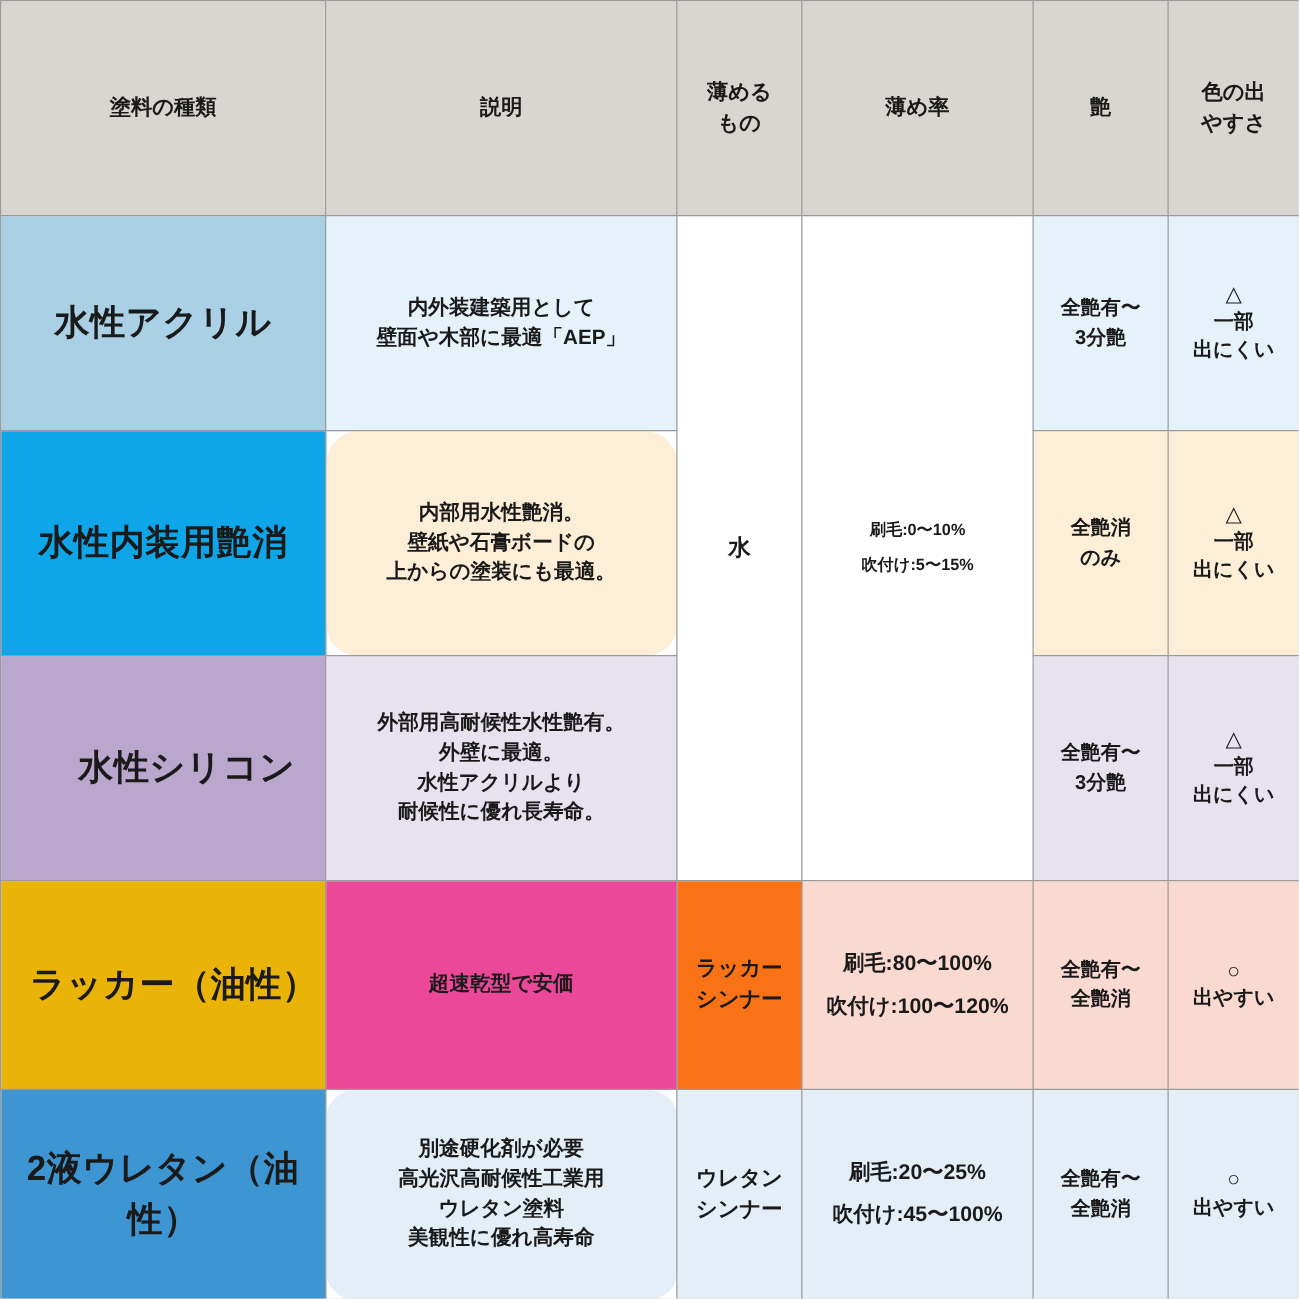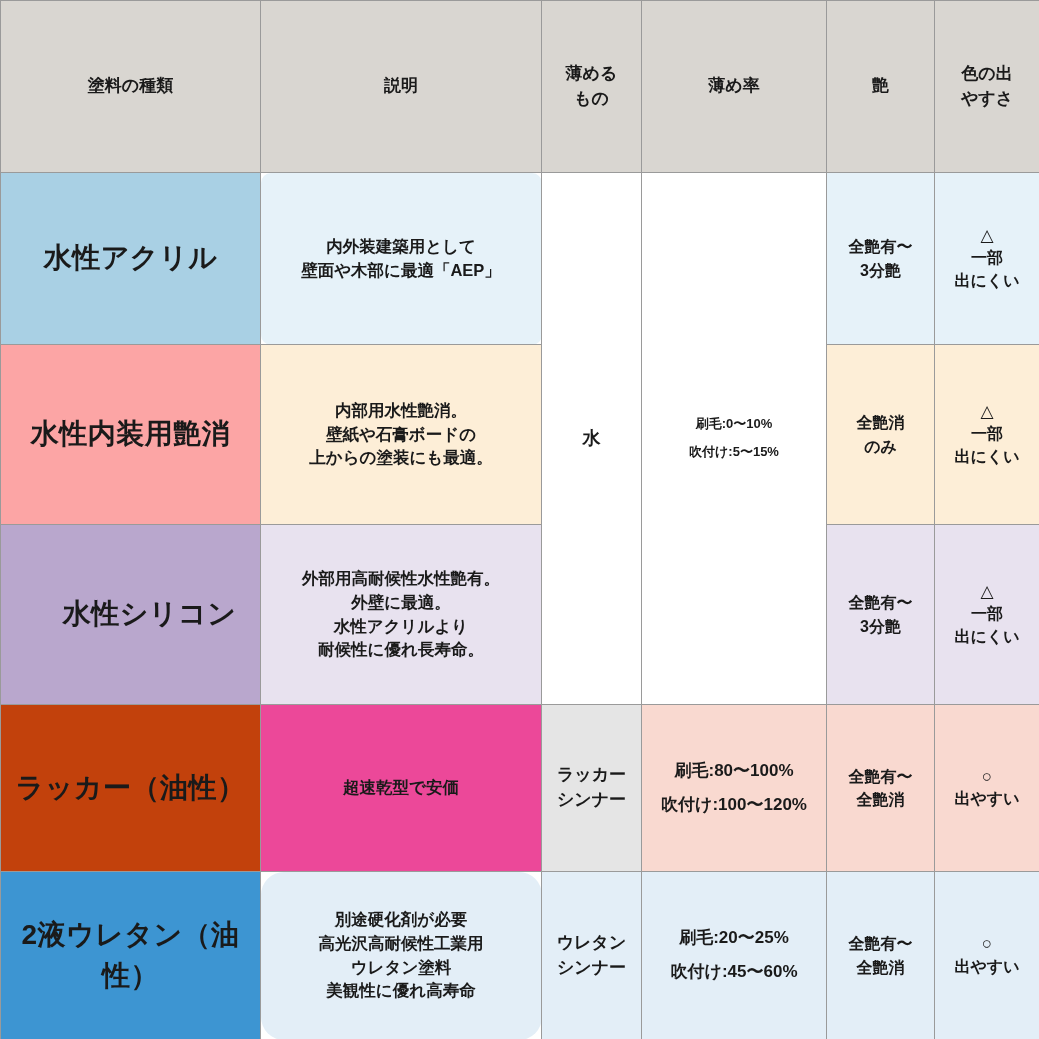--- a/index.html
+++ b/index.html
@@ -72,34 +72,34 @@
     display: block;
     font-size: 17px;
     line-height: 1.25;
   }
   .rate-line {
     display: block;
     margin: 9px 0;
   }
   
   .r1 .type-cell { background: #a9d0e4; }
-  .r1 .desc-cell { background: #e6f2f9; border-radius: 10px; }
+  .r1 .desc-cell { background: #e6f2f9; }
   .r1 .gloss-cell, .r1 .colorease-cell { background: #e6f2f9; }
 
-  .r2 .type-cell { background: #fca5a5; }
-  .r2 .desc-cell { background: #fdeed7; }
+  .r2 .type-cell { background: #0ea5e9; }
+  .r2 .desc-cell { background: #fdeed7; border-radius: 26px; }
   .r2 .gloss-cell, .r2 .colorease-cell { background: #fdeed7; }
 
   .r3 .type-cell { background: #b9a7cd; padding-left: 44px; }
   .r3 .desc-cell { background: #e8e2ef; }
   .r3 .gloss-cell, .r3 .colorease-cell { background: #e8e2ef; }
 
-  .r4 .type-cell { background: #c2410c; }
+  .r4 .type-cell { background: #eab308; text-align: right; }
   .r4 .desc-cell { background: #ec4899; }
-  .r4 .thin-cell { background: #e5e5e5; }
+  .r4 .thin-cell { background: #f97316; }
   .r4 .rate-cell { background: #f9d9d0; }
   .r4 .gloss-cell, .r4 .colorease-cell { background: #f9d9d0; }
 
   .r5 .type-cell { background: #3d95d2; margin-top: 20px; }
   .r5 .desc-cell { background: #e3eef7; border-radius: 23px; }
   .r5 .thin-cell { background: #e3eef7; font-family: Liberation Serif, serif; }
   .r5 .rate-cell { background: #e3eef7; }
   .r5 .gloss-cell, .r5 .colorease-cell { background: #e3eef7; }
 
   td.water-merged {
@@ -235,21 +235,21 @@
           <span>高光沢高耐候性工業用</span><br>
           <span>ウレタン塗料</span><br>
           <span>美観性に優れ高寿命</span>
         </td>
         <td class="thin-cell">
           <span>ウレタン</span><br>
           <span>シンナー</span>
         </td>
         <td class="rate-cell">
           <span class="rate-line">刷毛:20〜25%</span>
-          <span class="rate-line">吹付け:45〜60%</span>
+          <span class="rate-line">吹付け:45〜100%</span>
         </td>
         <td class="gloss-cell">
           <span>全艶有〜</span><br>
           <span>全艶消</span>
         </td>
         <td class="colorease-cell">
           <span class="mark">○</span>
           <span>出やすい</span>
         </td>
       </tr>

